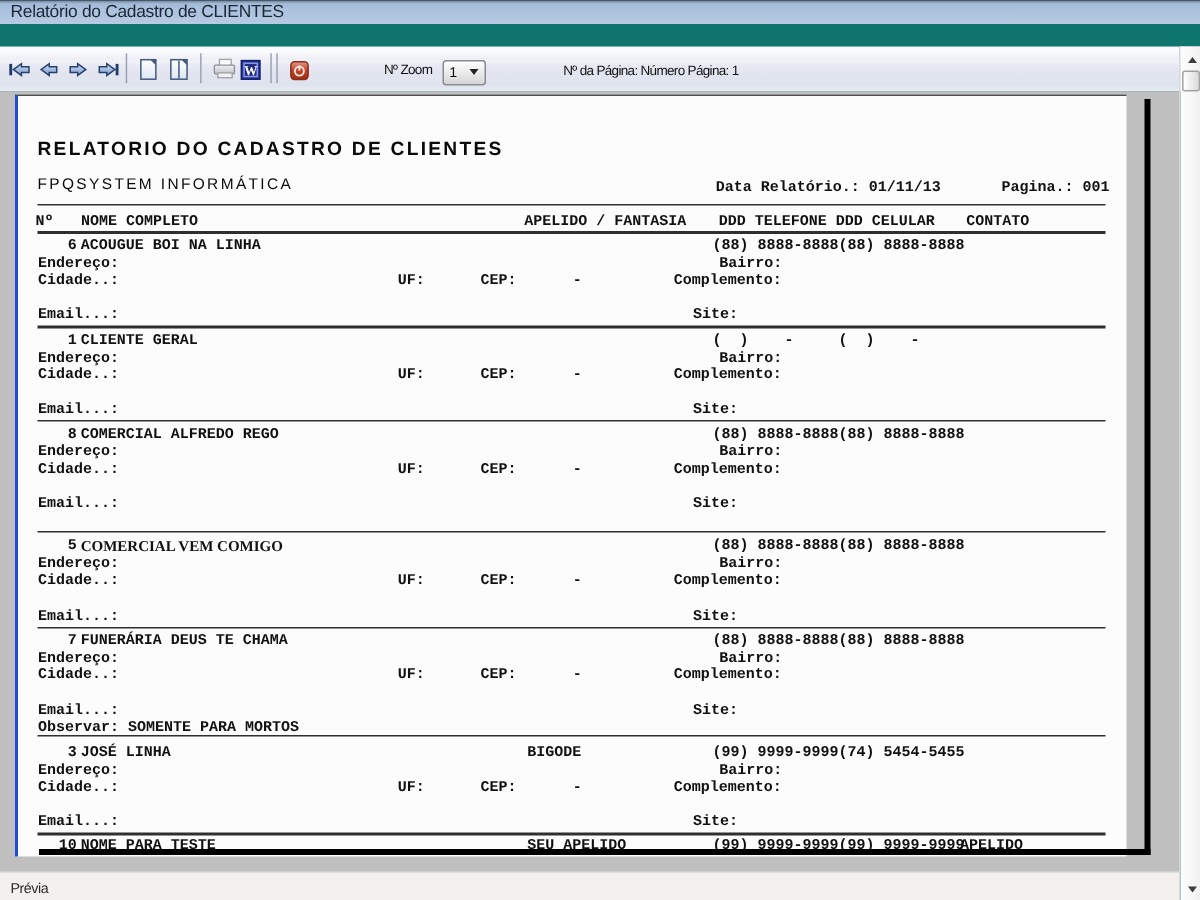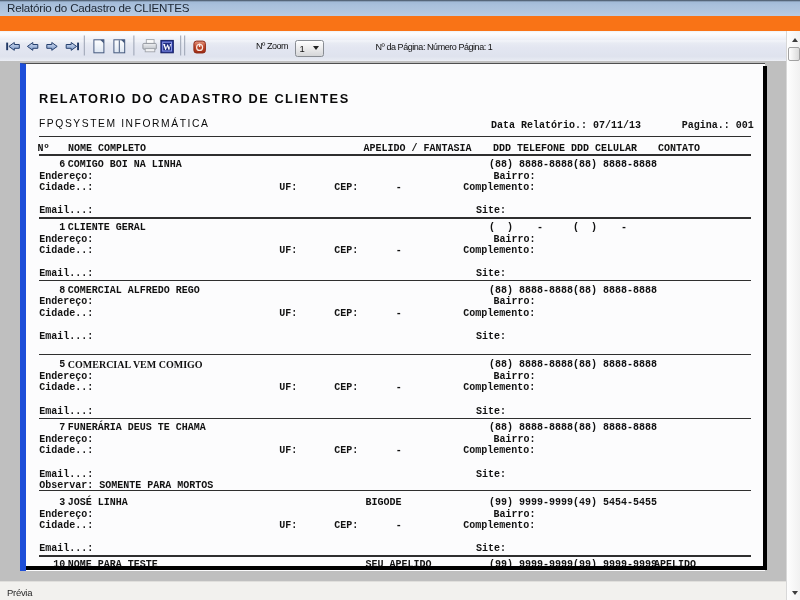--- a/index.html
+++ b/index.html
@@ -1,34 +1,34 @@
 <!DOCTYPE html>
 <html><head><meta charset="utf-8"><title>Relatório do Cadastro de CLIENTES</title>
 <style>
 html,body{margin:0;padding:0;width:800px;height:600px;overflow:hidden;
  font-family:"Liberation Sans",sans-serif;-webkit-font-smoothing:antialiased;}
-#win{position:relative;width:800px;height:600px;background:#f97316;will-change:transform;}
+#win{position:relative;width:800px;height:600px;background:#0f766e;will-change:transform;}
 #titlebar{position:absolute;left:0;top:0;width:800px;height:16px;
  background:linear-gradient(180deg,#2e3947 0px,#7e93ac 1px,#a3bbd8 2.5px,#a9c0dc 5px,#b0c5df 11px,#b9cbe3 16px);}
 #titlebar .t{position:absolute;left:7px;top:0.8px;font-size:11.6px;letter-spacing:-0.2px;color:#1c2633;}
 #menubar{position:absolute;left:0;top:16px;width:800px;height:15px;
  background:linear-gradient(180deg,#bccde5 0%,#cfd9ec 10%,#eef2f8 22%,#fefefe 32%,#fcfdfe 42%,#f2f4f9 54%,#e9ecf4 66%,#e5e8f1 78%,#e2e6f0 90%,#dfe3ee 100%);}
 #menubar span{position:absolute;top:3.4px;font-size:9px;color:#111;}
 #toolbar{position:absolute;left:0;top:31px;width:800px;height:30px;
  background:linear-gradient(180deg,#eef0f5 0%,#fcfdfe 6%,#f8f9fc 14%,#edeff6 28%,#f2f4f9 33%,#e8ebf3 40%,#e3e6f1 55%,#dfe3ee 85%,#e7eaf2 96%,#eef0f6 100%);}
 #tbicons{position:absolute;left:0;top:0;}
 .tbtext{position:absolute;font-size:9px;letter-spacing:-0.45px;color:#111;}
 #combo{position:absolute;left:295px;top:9px;width:27px;height:15px;border:1px solid #888c92;border-radius:2.5px;
  background:linear-gradient(180deg,#ffffff,#e9e9ea 55%,#d5d6d8);}
 #combo .v{position:absolute;left:3.5px;top:1.8px;font-size:9.5px;color:#111;}
 #combo .ar{position:absolute;right:4px;top:5px;width:0;height:0;border-left:3.6px solid transparent;
  border-right:3.6px solid transparent;border-top:4.2px solid #222;}
 #view{position:absolute;left:0;top:61px;width:786px;height:520px;background:#bfbfbf;}
-#page{position:absolute;left:20px;top:2px;width:739px;height:507px;background:#fcfcfd;
- border-left:6px solid #1d4ed8;border-top:1px solid #4f4f4f;overflow:hidden;}
+#page{position:absolute;left:10px;top:2px;width:739px;height:507px;background:#fcfcfd;
+ border-left:2px solid #1d4ed8;border-top:1px solid #4f4f4f;overflow:hidden;}
 #blkr{position:absolute;left:762.8px;top:4.8px;width:4px;height:504.2px;background:#000;}
 #blkb{position:absolute;left:26px;top:505px;width:740.8px;height:4px;background:#000;}
 #report{position:absolute;left:-25px;top:-64px;width:786px;height:572px;}
 .m{position:absolute;font-family:"Liberation Mono",monospace;font-size:10px;line-height:10px;
  white-space:pre;color:#111;font-weight:bold;}
 .num{font-style:normal;display:inline-block;width:30px;text-align:right;}
 .hl{position:absolute;background:#2f2f2f;}
 .rtitle{position:absolute;left:38px;top:91.4px;font-size:12.8px;font-weight:bold;letter-spacing:1.5px;color:#0a0a0a;}
 .rsub{position:absolute;left:38px;top:118.3px;font-size:10.3px;letter-spacing:1.58px;color:#0a0a0a;}
 #scrollv{position:absolute;left:786px;top:31px;width:14px;height:569px;
@@ -110,31 +110,31 @@
         <span class="v">1</span>
         <span class="ar"></span>
       </div>
   <span class="tbtext" style="left:375.5px;top:11px">Nº da Página: Número Página: 1</span>
  </div>
  <div id="view">
   <div id="page">
    <div id="report">
 <div class="rtitle">RELATORIO DO CADASTRO DE CLIENTES</div>
 <div class="rsub">FPQSYSTEM INFORMÁTICA</div>
-<span class="m" style="left:490.1px;top:120.5px;">Data Relatório.: 07/11/13</span>
+<span class="m" style="left:490.1px;top:120.5px;">Data Relatório.: 01/11/13</span>
 <span class="m" style="left:680.7px;top:120.5px;">Pagina.: 001</span>
 <div class="hl" style="left:37.8px;top:135.8px;width:712px;height:1.3px"></div>
 <span class="m" style="left:36.6px;top:143.9px;">Nº</span>
 <span class="m" style="left:67.0px;top:143.9px;">NOME COMPLETO</span>
 <span class="m" style="left:362.5px;top:143.9px;">APELIDO / FANTASIA</span>
 <span class="m" style="left:492.1px;top:143.9px;">DDD TELEFONE DDD CELULAR</span>
 <span class="m" style="left:657.1px;top:143.9px;">CONTATO</span>
 <div class="hl" style="left:37.8px;top:154.0px;width:712px;height:2.2px"></div>
 <span class="m" style="left:34.2px;top:159.8px;"><i class="num">6</i></span>
-<span class="m" style="left:66.8px;top:159.8px;">COMIGO BOI NA LINHA</span>
+<span class="m" style="left:66.8px;top:159.8px;">ACOUGUE BOI NA LINHA</span>
 <span class="m" style="left:488px;top:159.8px;">(88) 8888-8888(88) 8888-8888</span>
 <span class="m" style="left:38.3px;top:171.7px;">Endereço:</span>
 <span class="m" style="left:492.5px;top:171.7px;">Bairro:</span>
 <span class="m" style="left:38.3px;top:182.8px;">Cidade..:</span>
 <span class="m" style="left:278.2px;top:182.8px;">UF:</span>
 <span class="m" style="left:333.3px;top:182.8px;">CEP:</span>
 <span class="m" style="left:394.8px;top:182.8px;">-</span>
 <span class="m" style="left:462.2px;top:182.8px;">Complemento:</span>
 <span class="m" style="left:38.3px;top:206.2px;">Email...:</span>
 <span class="m" style="left:475px;top:206.2px;">Site:</span>
@@ -188,21 +188,21 @@
 <span class="m" style="left:333.3px;top:446.2px;">CEP:</span>
 <span class="m" style="left:394.8px;top:446.2px;">-</span>
 <span class="m" style="left:462.2px;top:446.2px;">Complemento:</span>
 <span class="m" style="left:38.3px;top:469.6px;">Email...:</span>
 <span class="m" style="left:475px;top:469.6px;">Site:</span>
 <span class="m" style="left:38.3px;top:481.2px;">Observar: SOMENTE PARA MORTOS</span>
 <div class="hl" style="left:37.8px;top:489.8px;width:712px;height:1.5px"></div>
 <span class="m" style="left:34.2px;top:497.6px;"><i class="num">3</i></span>
 <span class="m" style="left:66.8px;top:497.6px;">JOSÉ LINHA</span>
 <span class="m" style="left:364.5px;top:497.6px;">BIGODE</span>
-<span class="m" style="left:488px;top:497.6px;">(99) 9999-9999(49) 5454-5455</span>
+<span class="m" style="left:488px;top:497.6px;">(99) 9999-9999(74) 5454-5455</span>
 <span class="m" style="left:38.3px;top:509.5px;">Endereço:</span>
 <span class="m" style="left:492.5px;top:509.5px;">Bairro:</span>
 <span class="m" style="left:38.3px;top:520.6px;">Cidade..:</span>
 <span class="m" style="left:278.2px;top:520.6px;">UF:</span>
 <span class="m" style="left:333.3px;top:520.6px;">CEP:</span>
 <span class="m" style="left:394.8px;top:520.6px;">-</span>
 <span class="m" style="left:462.2px;top:520.6px;">Complemento:</span>
 <span class="m" style="left:38.3px;top:544.0px;">Email...:</span>
 <span class="m" style="left:475px;top:544.0px;">Site:</span>
 <div class="hl" style="left:37.8px;top:555.3px;width:712px;height:1.5px"></div>

